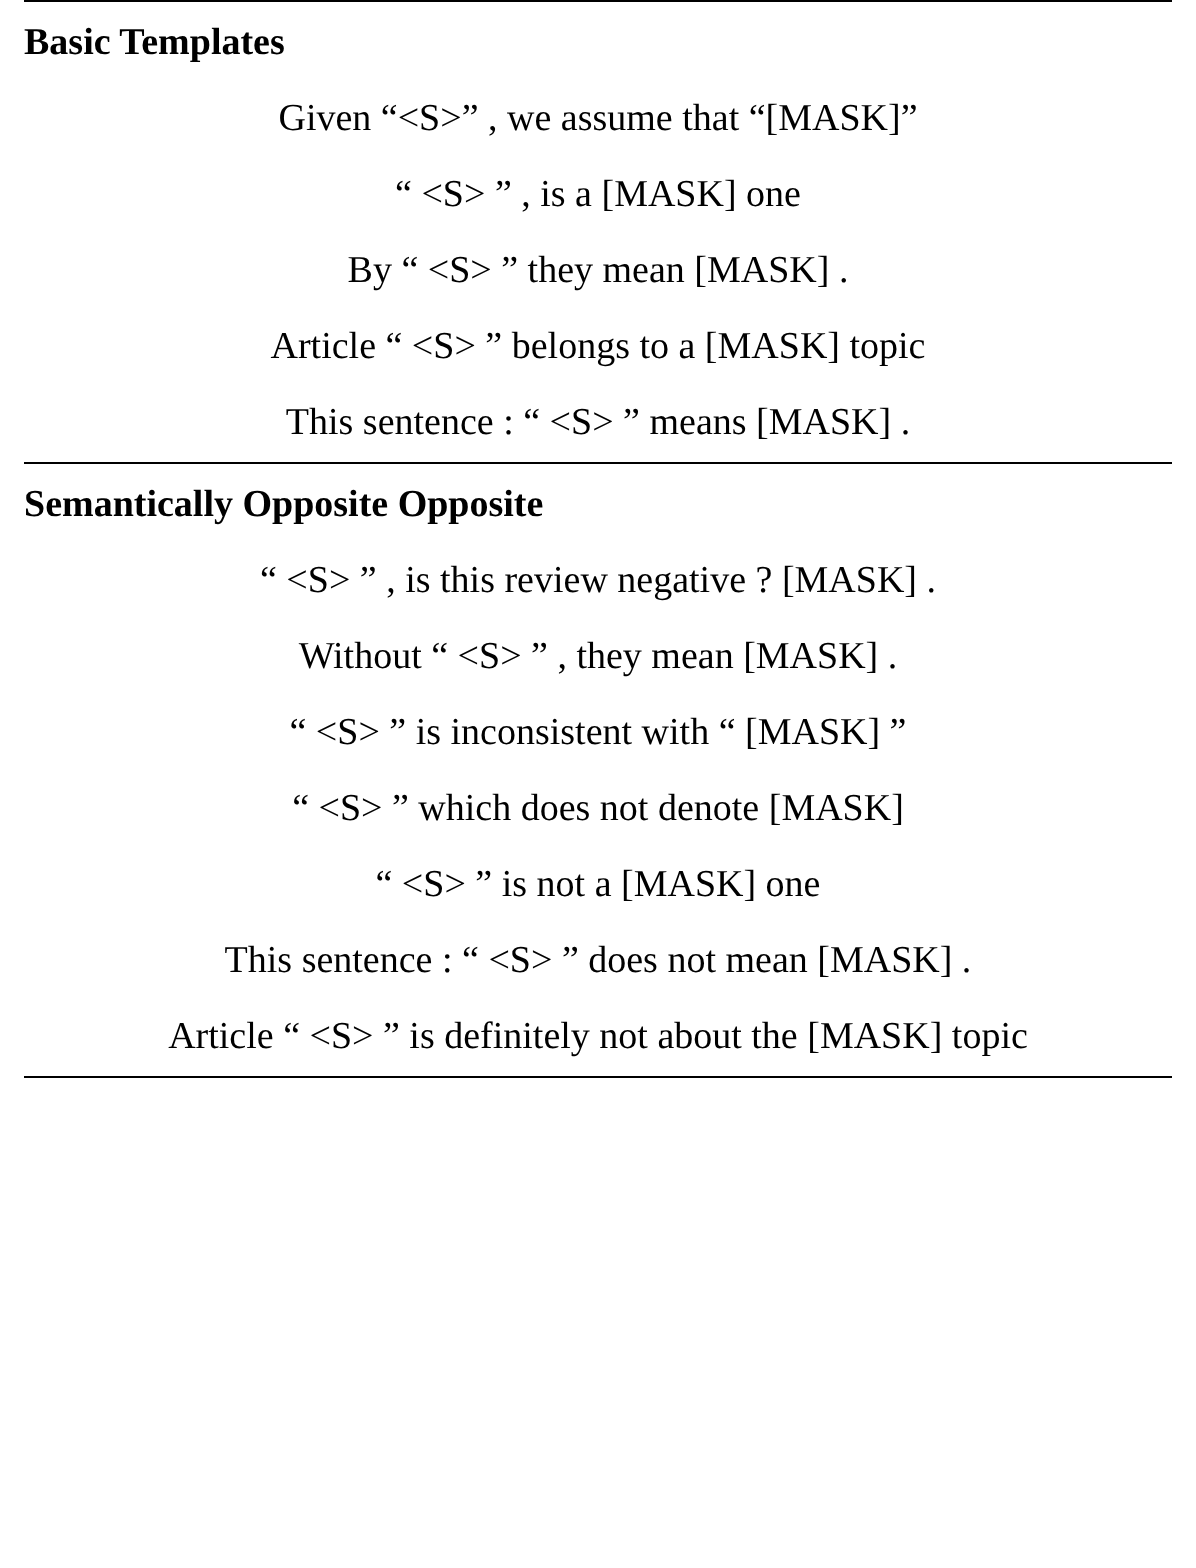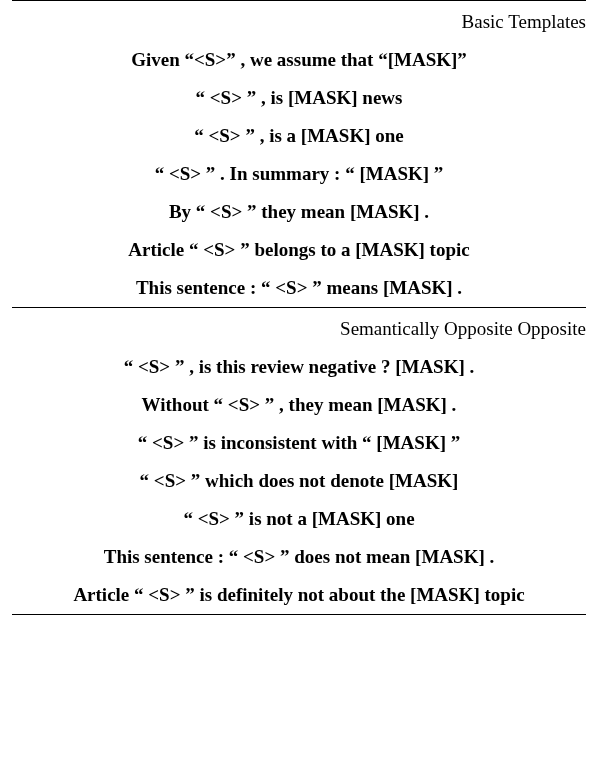--- a/index.html
+++ b/index.html
@@ -15,47 +15,44 @@
   .container {
     width: 598px;
     box-sizing: border-box;
     padding: 0 12px;
   }
   .rule {
     border-top: 1.5px solid #000;
     margin: 0;
   }
   .section-heading {
-    text-align: right;
-    font-weight: normal;
+    text-align: left;
+    font-weight: bold;
     padding: 10px 0 8px 0;
   }
   .row {
     text-align: center;
     padding: 8px 0;
     white-space: nowrap;
-    font-weight: bold;
   }
   .row.wrap {
     white-space: normal;
   }
 </style>
 </head>
 <body>
 
 <div class="container">
 
   <div class="rule"></div>
 
   <div class="section-heading">Basic Templates</div>
 
   <div class="row">Given “&lt;S&gt;” , we assume that “[MASK]”</div>
-  <div class="row">“ &lt;S&gt; ” , is [MASK] news</div>
   <div class="row">“ &lt;S&gt; ” , is a [MASK] one</div>
-  <div class="row">“ &lt;S&gt; ” . In summary : “ [MASK] ”</div>
   <div class="row">By “ &lt;S&gt; ” they mean [MASK] .</div>
   <div class="row">Article “ &lt;S&gt; ” belongs to a [MASK] topic</div>
   <div class="row">This sentence : “ &lt;S&gt; ” means [MASK] .</div>
 
   <div class="rule"></div>
 
   <div class="section-heading">Semantically Opposite Opposite</div>
 
   <div class="row">“ &lt;S&gt; ” , is this review negative ? [MASK] .</div>
   <div class="row">Without “ &lt;S&gt; ” , they mean [MASK] .</div>

